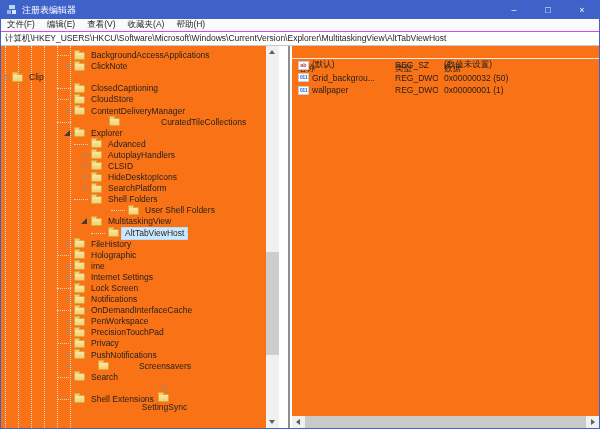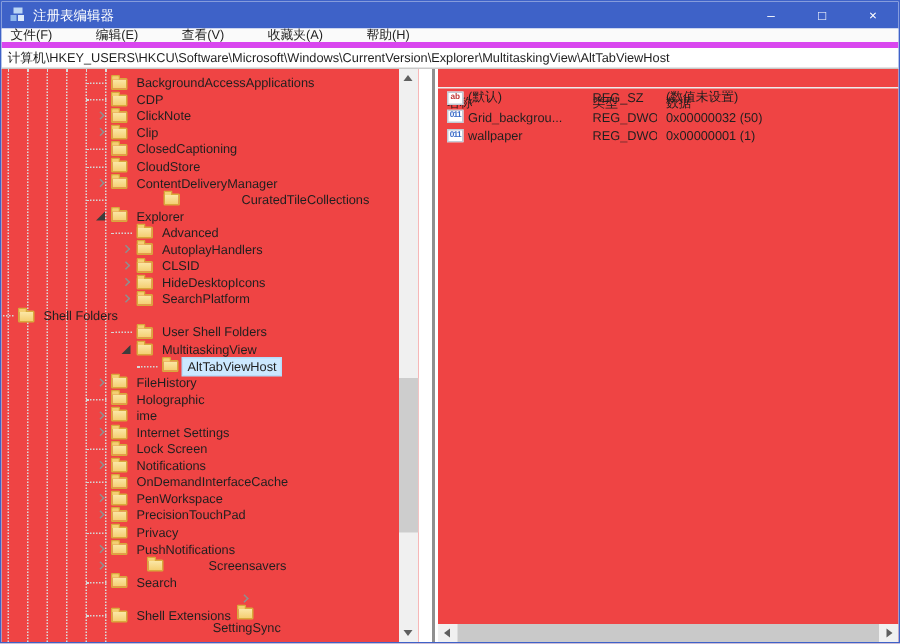--- a/index.html
+++ b/index.html
@@ -11,29 +11,29 @@
   .app-icon{width:10px;height:10px;margin:0 5px 0 6px;position:relative;flex:none;}
   .app-icon i{position:absolute;display:block;}
   .app-icon .c1{left:2px;top:0;width:6px;height:4px;background:#bcd6f5;}
   .app-icon .c2{left:0;top:5px;width:4px;height:4px;background:#8fb8ec;}
   .app-icon .c3{left:5px;top:5px;width:4px;height:4px;background:#dce9fa;}
   .title{font-size:9px;line-height:18px;}
   .controls{margin-left:auto;display:flex;height:18px;}
   .ctrl{width:34px;height:18px;display:flex;align-items:center;justify-content:center;
     font-size:9px;color:#fff;cursor:default;}
   
-  .menubar{height:13px;flex:none;background:#fafafa;border-bottom:4px solid #d946ef;
-    display:flex;align-items:center;font-size:8.5px;color:#1f1f1f;gap:17px;}
+  .menubar{height:13px;flex:none;background:#fafafa;border-bottom:1px solid #d946ef;
+    display:flex;align-items:center;font-size:8.5px;color:#1f1f1f;}
   .menu-item{padding:0 6px;}
   
   .addressbar{height:14px;flex:none;background:#fff;border-bottom:1px solid #c9c9c9;display:flex;align-items:center;}
   .address-input{border:none;outline:none;width:100%;height:100%;padding:0 4px;
     font-family:"Liberation Sans",sans-serif;font-size:8.5px;color:#1f1f1f;background:transparent;}
   
-  .main{flex:1;display:flex;min-height:0;position:relative;background:#ef4444;}
+  .main{flex:1;display:flex;min-height:0;position:relative;background:#f97316;}
   .tree-pane{width:278px;flex:none;position:relative;overflow:hidden;}
   .tree-guides .guide{position:absolute;top:0;bottom:0;width:0;border-left:1px dotted #dcdcdc;}
   .tree-rows{position:absolute;left:0;top:4px;right:13px;bottom:0;}
   .tree-row{height:11.1px;display:flex;align-items:center;font-size:8.5px;color:#1f1f1f;white-space:nowrap;}
   .exp{width:11px;height:11px;position:relative;flex:none;}
   .exp.collapsed::after{content:'';position:absolute;left:2px;top:3px;width:3px;height:3px;
     border-top:1px solid #8f8f8f;border-right:1px solid #8f8f8f;transform:rotate(45deg);}
   .exp.expanded::after{content:'';position:absolute;left:1px;top:2px;width:0;height:0;
     border-left:6px solid transparent;border-bottom:6px solid #3c3c3c;}
   .exp.none::after{content:'';position:absolute;left:-6px;top:5px;width:14px;border-top:1px dotted #d6d6d6;}
@@ -114,30 +114,25 @@
           <div class="guide" style="left: 56px;"></div>
           <div class="guide" style="left: 69px;"></div>
         </div>
       <div class="tree-rows">
           <div class="tree-row" style="padding-left: 62px;">
             <span class="exp none"></span>
             <span class="folder"></span>
             <span class="tlabel">BackgroundAccessApplications</span>
           </div>
           <div class="tree-row" style="padding-left: 62px;">
-            <span class="exp none"></span>
-            <span class="folder"></span>
-            <span class="tlabel">CDP</span>
-          </div>
-          <div class="tree-row" style="padding-left: 62px;">
             <span class="exp collapsed"></span>
             <span class="folder"></span>
             <span class="tlabel">ClickNote</span>
           </div>
-          <div class="tree-row" style="padding-left: 62px;">
+          <div class="tree-row" style="">
             <span class="exp collapsed"></span>
             <span class="folder"></span>
             <span class="tlabel">Clip</span>
           </div>
           <div class="tree-row" style="padding-left: 62px;">
             <span class="exp none"></span>
             <span class="folder"></span>
             <span class="tlabel">ClosedCaptioning</span>
           </div>
           <div class="tree-row" style="padding-left: 62px;">
@@ -178,26 +173,26 @@
           <div class="tree-row" style="padding-left: 79px;">
             <span class="exp collapsed"></span>
             <span class="folder"></span>
             <span class="tlabel">HideDesktopIcons</span>
           </div>
           <div class="tree-row" style="padding-left: 79px;">
             <span class="exp collapsed"></span>
             <span class="folder"></span>
             <span class="tlabel">SearchPlatform</span>
           </div>
-          <div class="tree-row" style="">
+          <div class="tree-row" style="padding-left: 79px;">
             <span class="exp none"></span>
             <span class="folder"></span>
             <span class="tlabel">Shell Folders</span>
           </div>
-          <div class="tree-row" style="padding-left: 79px;">
+          <div class="tree-row" style="padding-left: 116px;">
             <span class="exp none"></span>
             <span class="folder"></span>
             <span class="tlabel">User Shell Folders</span>
           </div>
           <div class="tree-row" style="padding-left: 79px;">
             <span class="exp expanded"></span>
             <span class="folder"></span>
             <span class="tlabel">MultitaskingView</span>
           </div>
           <div class="tree-row selected" style="padding-left: 96px;">

